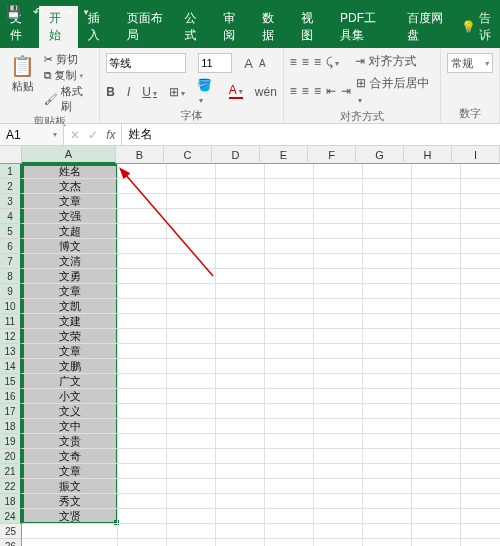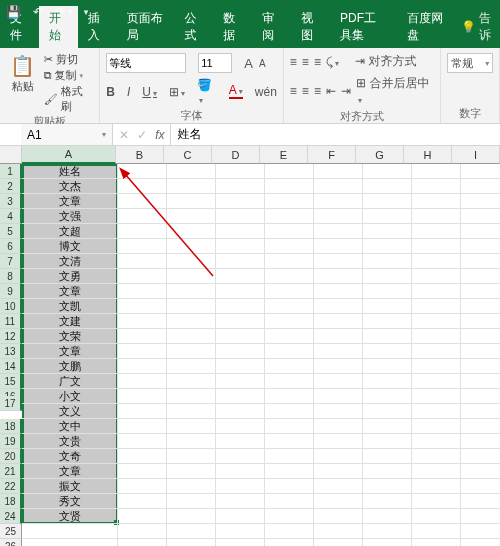--- a/index.html
+++ b/index.html
@@ -31,21 +31,21 @@
 .font-group .fontsize { width: 34px; }
 .btns { display: flex; gap: 6px; color: #555; font-size: 12px; align-items: center; }
 .btns span { cursor: pointer; }
 .align-group .row { display: flex; gap: 5px; align-items: center; font-size: 12px; color: #555; margin-bottom: 3px; }
 .num-group { min-width: 48px; }
 .num-group .sel { border: 1px solid #c8c8c8; height: 20px; width: 46px; display: flex; align-items: center; padding: 4px 3px; background: #fff; justify-content: space-between; }
 .dd::after { content: "▾"; font-size: 8px; margin-left: 2px; color: #777; }
 
 
 .fxbar { display: flex; border-bottom: 1px solid #d4d4d4; height: 22px; background: #fff; align-items: stretch; }
-.namebox { width: 92px; border-right: 1px solid #d4d4d4; display: flex; align-items: center; padding: 0 6px; font-size: 12px; background: #f7f7f7; justify-content: space-between; margin-left: 21px; }
+.namebox { width: 64px; border-right: 1px solid #d4d4d4; display: flex; align-items: center; padding: 0 6px; font-size: 12px; background: #f7f7f7; justify-content: space-between; }
 .fxcontrols { display: flex; align-items: center; border-right: 1px solid #d4d4d4; padding: 0 6px; gap: 8px; color: #bbb; font-size: 12px; }
 .fxinput { flex: 1; display: flex; align-items: center; padding: 0 6px; font-size: 12px; }
 
 
 .sheet { position: relative; display: flex; height: calc(546px - 24px - 24px - 76px - 22px); background: #fff; overflow: hidden; }
 .corner { width: 22px; height: 18px; background: #f0f0f0; border-right: 1px solid #ccc; border-bottom: 1px solid #999; }
 .colhdrs { position: absolute; left: 22px; top: 0; right: 0; height: 18px; display: flex; }
 .colhdr { height: 18px; border-right: 1px solid #d4d4d4; border-bottom: 1px solid #999; background: #f0f0f0; display: flex; align-items: center; justify-content: center; font-size: 11px; color: #333; }
 .colhdr:first-child { background: #d3e6d9; border-bottom: 2px solid #197b42; }
 .rows { position: absolute; left: 0; top: 18px; right: 0; bottom: 0; }
@@ -75,22 +75,22 @@
     <span style="font-size:9px">▾</span>
   </div>
 </div>
 
 <div class="tabs">
   <div class="tab">文件</div>
   <div class="tab active">开始</div>
   <div class="tab">插入</div>
   <div class="tab">页面布局</div>
   <div class="tab">公式</div>
+  <div class="tab">审阅</div>
   <div class="tab">数据</div>
-  <div class="tab">审阅</div>
   <div class="tab">视图</div>
   <div class="tab">PDF工具集</div>
   <div class="tab">百度网盘</div>
   <div class="tell">
       <span>💡</span>
       <span>告诉</span>
     </div>
 </div>
 
 <div class="ribbon">
@@ -211,21 +211,21 @@
       <div class="rowhdr sel" style="top: 90px;">7</div>
       <div class="rowhdr sel" style="top: 105px;">8</div>
       <div class="rowhdr sel" style="top: 120px;">9</div>
       <div class="rowhdr sel" style="top: 135px;">10</div>
       <div class="rowhdr sel" style="top: 150px;">11</div>
       <div class="rowhdr sel" style="top: 165px;">12</div>
       <div class="rowhdr sel" style="top: 180px;">13</div>
       <div class="rowhdr sel" style="top: 195px;">14</div>
       <div class="rowhdr sel" style="top: 210px;">15</div>
       <div class="rowhdr sel" style="top: 225px;">16</div>
-      <div class="rowhdr sel" style="top: 232px;">17</div>
+      <div class="rowhdr sel" style="top: 240px;">17</div>
       <div class="rowhdr sel" style="top: 255px;">18</div>
       <div class="rowhdr sel" style="top: 270px;">19</div>
       <div class="rowhdr sel" style="top: 285px;">20</div>
       <div class="rowhdr sel" style="top: 300px;">21</div>
       <div class="rowhdr sel" style="top: 315px;">22</div>
       <div class="rowhdr sel" style="top: 330px;">18</div>
       <div class="rowhdr sel" style="top: 345px;">24</div>
       <div class="rowhdr" style="top: 360px;">25</div>
       <div class="rowhdr" style="top: 375px;">26</div>
     </div>

